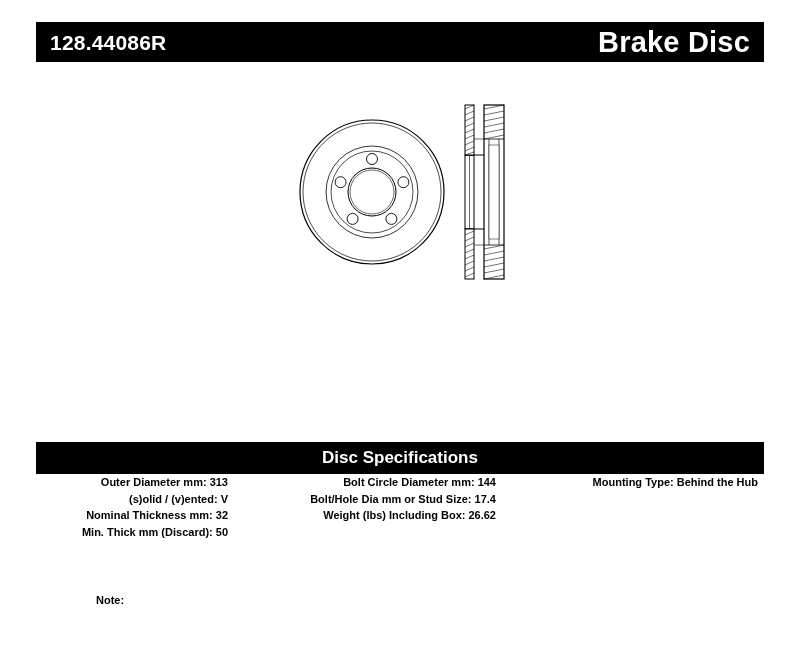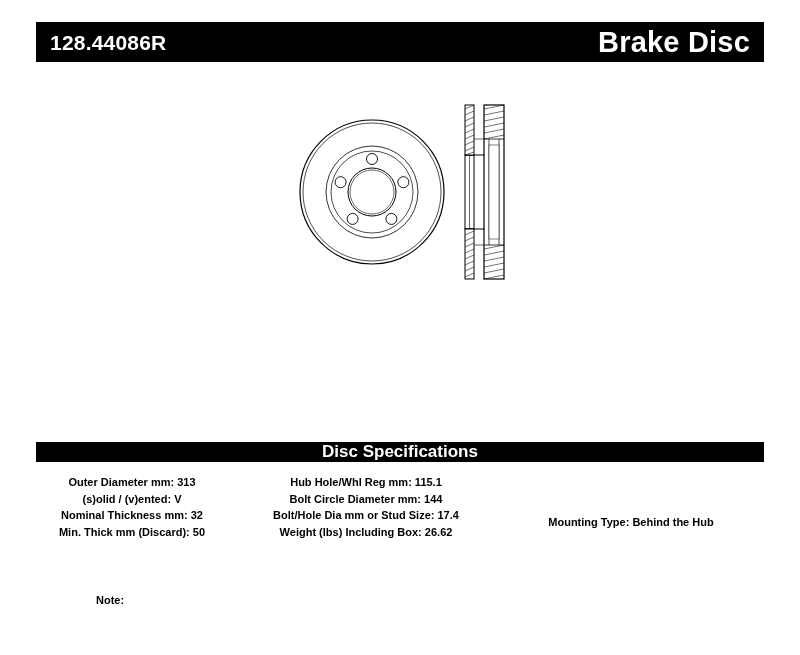--- a/index.html
+++ b/index.html
@@ -59,21 +59,21 @@
     width: 260px;
     height: 190px;
   }
 
   
   .specs-bar {
     position: absolute;
     left: 36px;
     top: 442px;
     width: 728px;
-    height: 20px;
+    height: 32px;
     background: #000000;
     display: flex;
     align-items: center;
     justify-content: center;
     box-sizing: border-box;
   }
   .specs-bar-title {
     color: #ffffff;
     font-size: 17px;
     font-weight: bold;
@@ -99,26 +99,24 @@
     width: 268px;
     text-align: right;
     padding-right: 8px;
     box-sizing: border-box;
   }
   .col-right {
     width: 260px;
     text-align: right;
     padding-right: 6px;
     box-sizing: border-box;
-    margin-top: 40px;
   }
   .spec-line {
     line-height: 16.5px;
     white-space: nowrap;
-    text-align: center;
   }
 
   
   .note {
     position: absolute;
     left: 96px;
     top: 570px;
     font-size: 11px;
     font-weight: bold;
     margin-top: 24px;
@@ -224,21 +222,20 @@
   <div class="specs">
 
     <div class="col-left">
       <div class="spec-line">Outer Diameter mm: 313</div>
       <div class="spec-line">(s)olid / (v)ented: V</div>
       <div class="spec-line">Nominal Thickness mm: 32</div>
       <div class="spec-line">Min. Thick mm (Discard): 50</div>
     </div>
 
     <div class="col-mid">
-      <div class="spec-line">Hub Hole/Whl Reg mm: 115.1</div>
       <div class="spec-line">Bolt Circle Diameter mm: 144</div>
       <div class="spec-line">Bolt/Hole Dia mm or Stud Size: 17.4</div>
       <div class="spec-line">Weight (lbs) Including Box: 26.62</div>
     </div>
 
     <div class="col-right">
       <div class="spec-line">Mounting Type: Behind the Hub</div>
     </div>
 
   </div>

